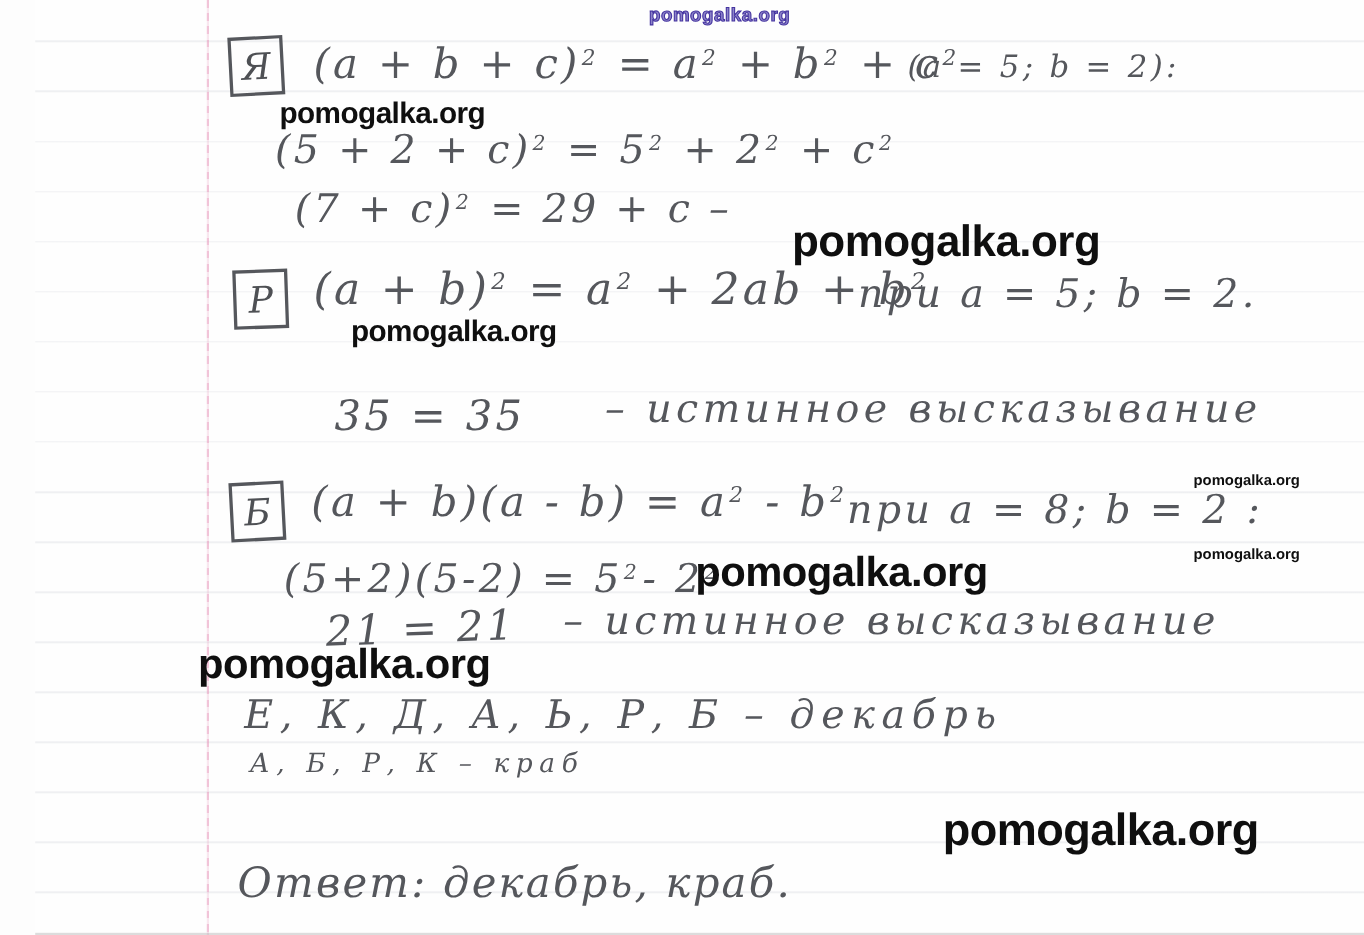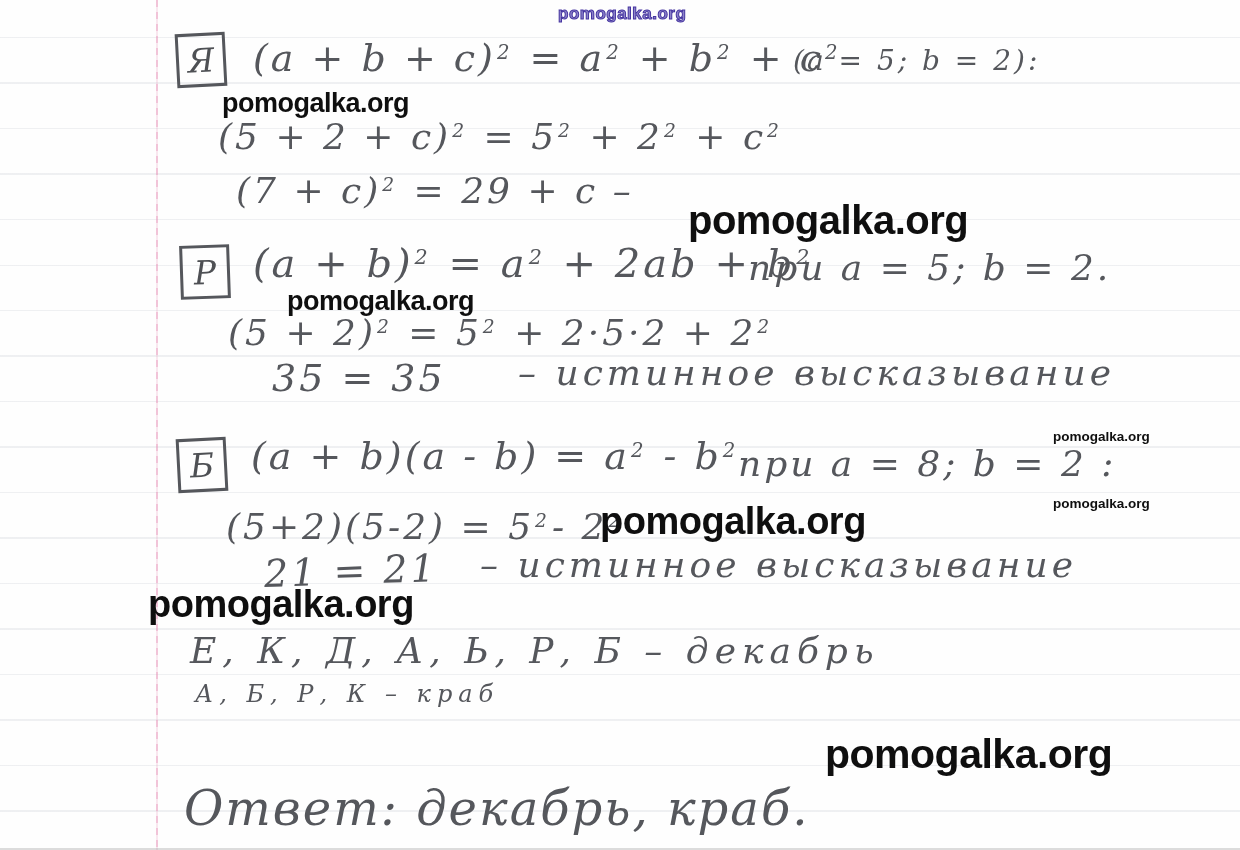--- a/index.html
+++ b/index.html
@@ -1,17 +1,17 @@
 <!DOCTYPE html>
 <html><head>
 <meta charset="utf-8">
 <style>
   html,body{margin:0;padding:0;}
   body{width:1240px;height:850px;overflow:hidden;background:#fdfdfd;position:relative;}
-  .page{position:absolute;inset:0;background:#fefefe;}
+  .page{position:absolute;inset:0;background:#fefefe;margin-left:32px;}
   .rules{position:absolute;inset:0;z-index:0;
     background:repeating-linear-gradient(to bottom,transparent 0 44px,rgba(170,176,188,.18) 44px 45.5px);
     background-position:0 -7px;}
   .margin-line{position:absolute;top:0;bottom:0;left:156px;width:2px;z-index:0;
     background:repeating-linear-gradient(to bottom,rgba(231,148,185,.55) 0 7px,rgba(231,148,185,.22) 7px 12px);}
   .bottom-edge{position:absolute;left:0;right:0;bottom:0;height:2px;background:rgba(120,120,120,.25);z-index:0;}
   .hw{position:absolute;font-family:"DejaVu Serif",serif;font-style:italic;color:#55575c;
     white-space:nowrap;z-index:1;letter-spacing:3px;}
   .hw .sup{display:inline-block;font-size:.52em;transform:translateY(-.62em);margin:0 2px 0 1px;}
   .taskbox{position:absolute;box-sizing:border-box;width:50px;height:54px;border:3px solid #55575c;
@@ -41,27 +41,26 @@
 
   <div class="taskbox" style="left:176px;top:33px;transform:rotate(-3deg);">Я</div>
   <div class="hw" style="left:253px;top:36px;font-size:38px;"><span>(a + b + c)</span><span class="sup">2</span><span> = a</span><span class="sup">2</span><span> + b</span><span class="sup">2</span><span> + c</span><span class="sup">2</span></div>
   <div class="hw" style="left:793px;top:44px;font-size:28px;">(a = 5; b = 2):</div>
   <div class="hw" style="left:218px;top:116px;font-size:36px;text-align:right;"><span>(5 + 2 + c)</span><span class="sup">2</span><span> = 5</span><span class="sup">2</span><span> + 2</span><span class="sup">2</span><span> + c</span><span class="sup">2</span></div>
   <div class="hw" style="left:236px;top:170px;font-size:36px;"><span>(7 + c)</span><span class="sup">2</span><span> = 29 + c    –</span></div>
 
   <div class="taskbox" style="left:180px;top:245px;transform:rotate(-2deg);">Р</div>
   <div class="hw" style="left:253px;top:240px;font-size:40px;"><span>(a + b)</span><span class="sup">2</span><span> = a</span><span class="sup">2</span><span> + 2ab + b</span><span class="sup">2</span></div>
   <div class="hw" style="left:748px;top:247px;font-size:36px;">при a = 5; b = 2.</div>
-  <div class="hw" style="left:228px;top:312px;font-size:36px;"><span>(5 + 2)</span><span class="sup">2</span><span> = 5</span><span class="sup">2</span><span> + 2·5·2 + 2</span><span class="sup">2</span></div>
   <div class="hw" style="left:272px;top:356px;font-size:38px;"><span>35 = 35</span></div>
   <div class="hw" style="left:518px;top:352px;font-size:36px;letter-spacing:4px;">– истинное высказывание</div>
 
   <div class="taskbox" style="left:177px;top:438px;transform:rotate(-3deg);">Б</div>
   <div class="hw" style="left:251px;top:434px;font-size:38px;"><span>(a + b)(a - b) = a</span><span class="sup">2</span><span> - b</span><span class="sup">2</span></div>
   <div class="hw" style="left:738px;top:443px;font-size:36px;">при a = 8; b = 2 :</div>
   <div class="hw" style="left:226px;top:506px;font-size:36px;"><span>(5+2)(5-2) = 5</span><span class="sup">2</span><span>- 2</span><span class="sup">2</span></div>
   <div class="hw" style="left:264px;top:549px;font-size:38px;transform:rotate(-2deg);"><span>21 = 21</span></div>
   <div class="hw" style="left:480px;top:544px;font-size:36px;letter-spacing:4px;">– истинное высказывание</div>
 
   <div class="hw" style="left:190px;top:630px;font-size:36px;letter-spacing:6px;">Е, К, Д, А, Ь, Р, Б  –  декабрь</div>
   <div class="hw" style="left:195px;top:680px;font-size:24px;letter-spacing:6px;">А, Б, Р, К  –  краб</div>
-  <div class="hw" style="left:184px;top:780px;font-size:48px;letter-spacing:2px;">Ответ:  декабрь, краб.</div>
+  <div class="hw" style="left:184px;top:780px;font-size:38px;letter-spacing:2px;">Ответ:  декабрь, краб.</div>
 </div>
 
 </body></html>

